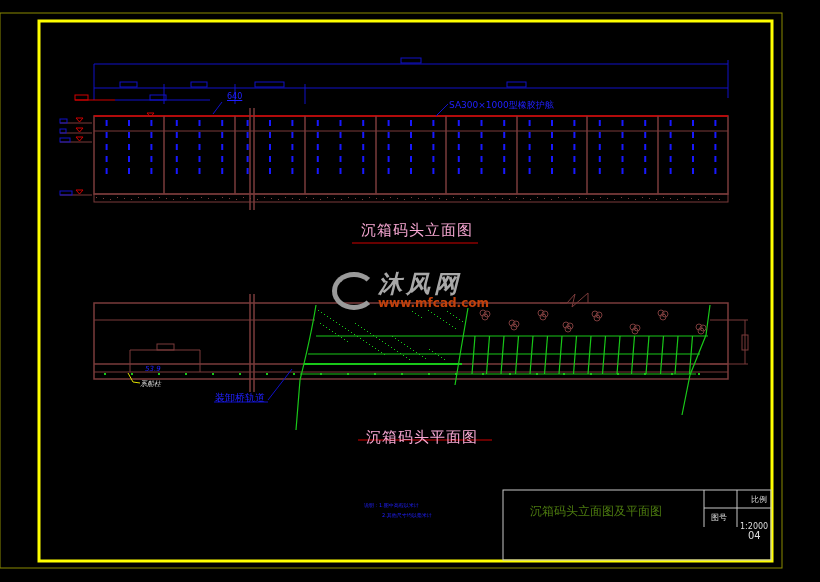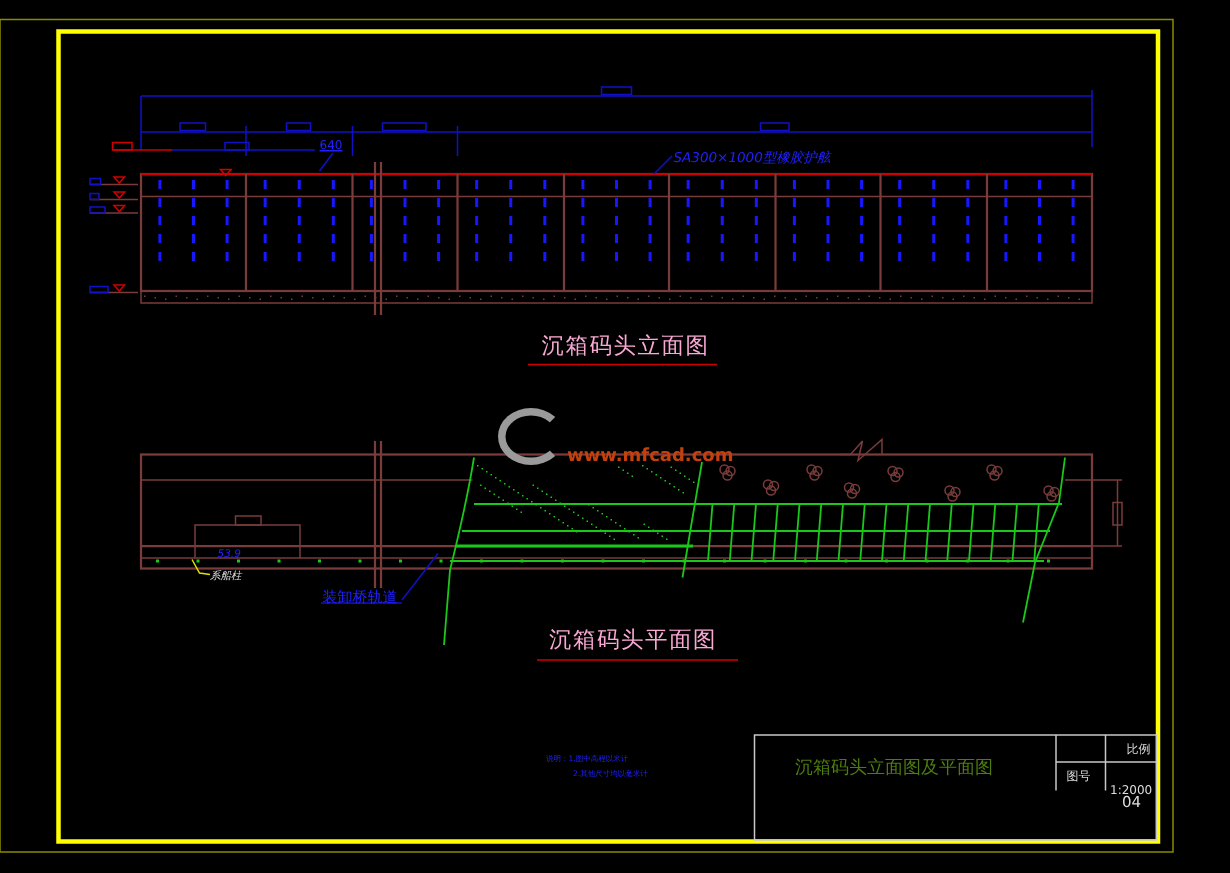--- a/index.html
+++ b/index.html
@@ -401,35 +401,36 @@
   <line x1="358" y1="440" x2="492" y2="440" stroke="#d00000"></line>
 
   <g stroke="#c8c8c8" fill="none">
     <rect x="503" y="490" width="268" height="70"></rect>
     <line x1="704" y1="490" x2="704" y2="527"></line>
     <line x1="737" y1="490" x2="737" y2="527"></line>
     <line x1="704" y1="508" x2="771" y2="508"></line>
   </g>
 </svg>
 
-<div class="lbl" style="left:449px;top:99px;color:#2020ff;font-size:9px;font-style:italic;">SA300×1000型橡胶护舷</div>
-<div class="lbl" style="left:213px;top:92px;color:#2020ff;font-size:8px;text-decoration:underline;">640</div>
+<div class="lbl" style="left:449px;top:99px;color:#2020ff;font-size:9px;">SA300×1000型橡胶护舷</div>
+<div class="lbl" style="left:227px;top:92px;color:#2020ff;font-size:8px;text-decoration:underline;">640</div>
 
 <div class="lbl t-red" style="left:361px;top:221px;">沉箱码头立面图</div>
-<div class="lbl t-red" style="left:366px;top:417px;">沉箱码头平面图</div>
+<div class="lbl t-red" style="left:366px;top:428px;">沉箱码头平面图</div>
 
 <div class="lbl" style="left:140px;top:379px;color:#dddddd;font-size:7px;font-style:italic;">系船柱</div>
 <div class="lbl" style="left:145px;top:365px;color:#2020ff;font-size:7px;font-style:italic;">53.9</div>
 <div class="lbl" style="left:215px;top:391px;color:#2020ff;font-size:10px;">装卸桥轨道</div>
 
 <div class="lbl" style="left:364px;top:502px;color:#2020ff;font-size:5px;">说明：1.图中高程以米计</div>
 <div class="lbl" style="left:382px;top:512px;color:#2020ff;font-size:5px;">2.其他尺寸均以毫米计</div>
 
 <div class="lbl" style="left:530px;top:503px;color:#4d7c0f;font-size:12px;">沉箱码头立面图及平面图</div>
 <div class="lbl tb-small" style="left:711px;top:494px;margin-left:40px;">比例</div>
 <div class="lbl tb-small" style="left:740px;top:494px;margin-top:28px;">1:2000</div>
 <div class="lbl tb-small" style="left:711px;top:512px;">图号</div>
 <div class="lbl" style="left:748px;top:530px;color:#ddd;font-size:10px;">04</div>
 
 <div class="wm">
   <div style="position:absolute;left:0;top:2px;width:44px;height:38px;border-radius:50%;border:5px solid #9a9a9a;border-right-color:transparent;box-sizing:border-box;"></div>
+  <div style="position:absolute;left:46px;top:-2px;color:#a8a8a8;font-size:24px;font-weight:bold;font-style:italic;letter-spacing:4px;">沐风网</div>
   <div style="position:absolute;left:46px;top:26px;color:#c2410c;font-size:12px;font-weight:bold;">www.mfcad.com</div>
 </div>
 
 </body></html>

